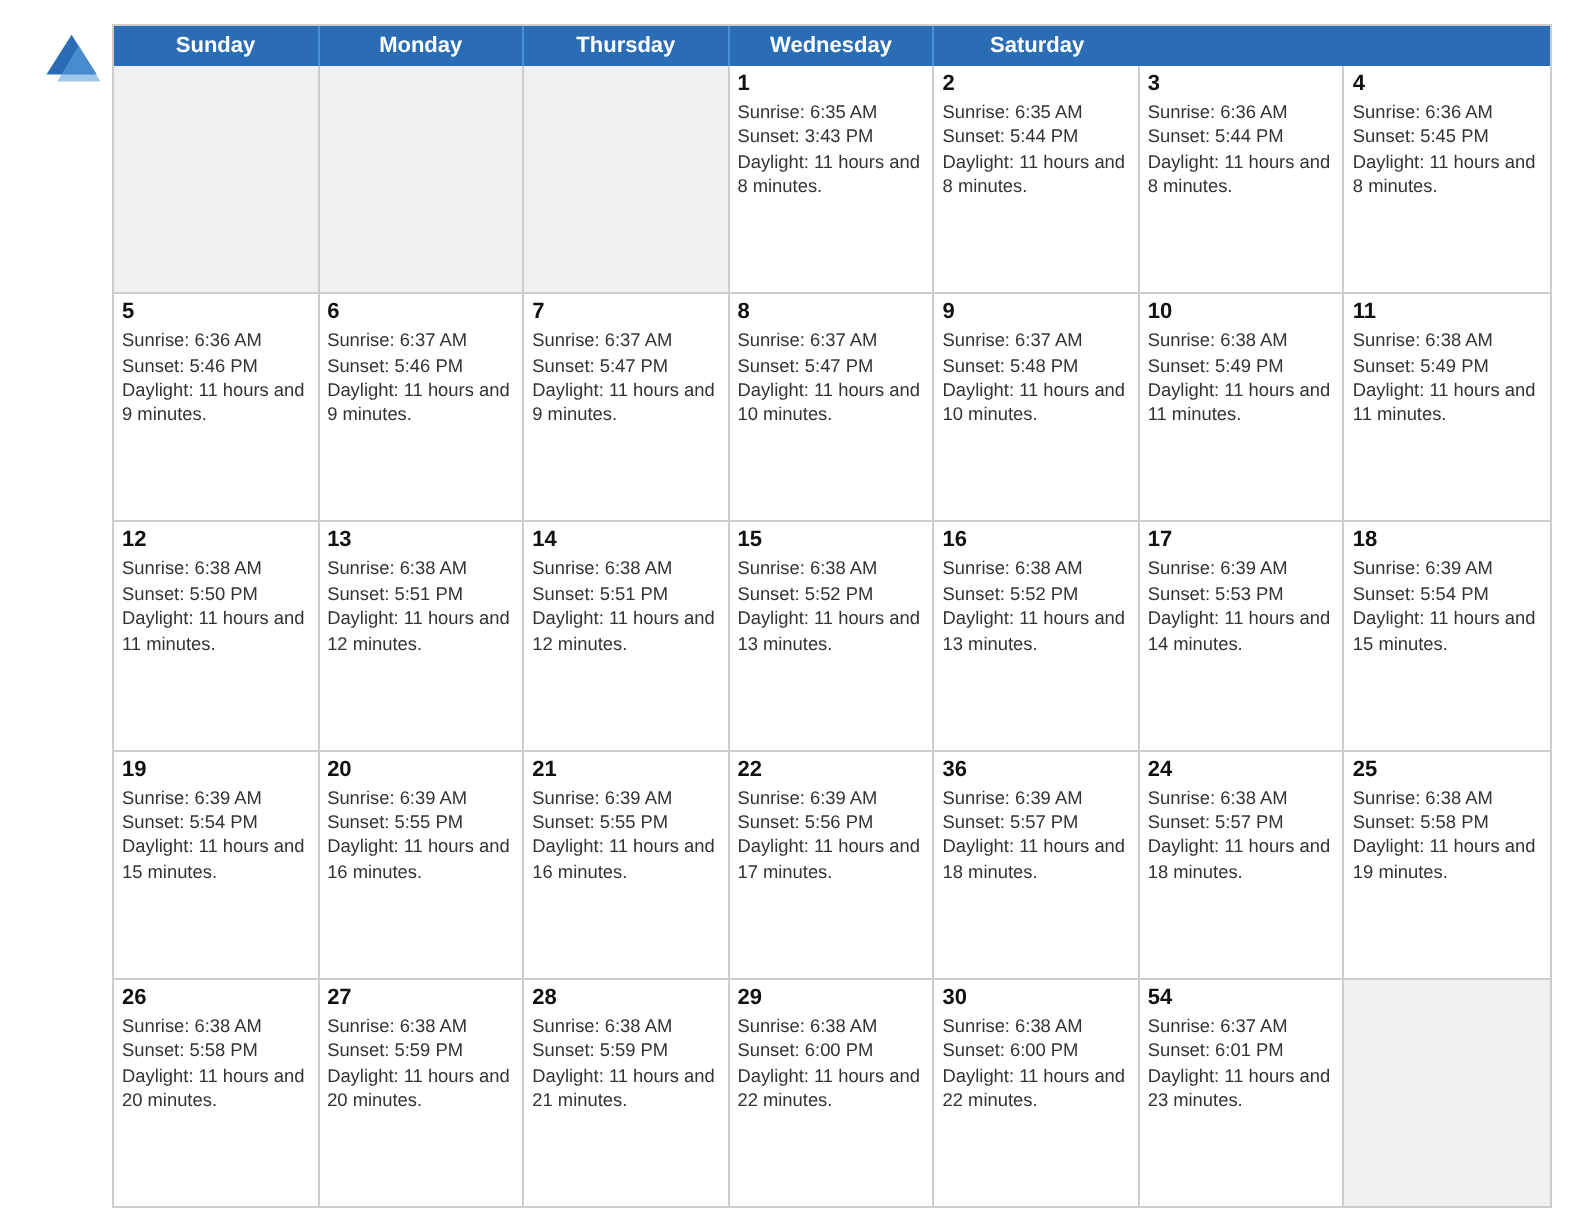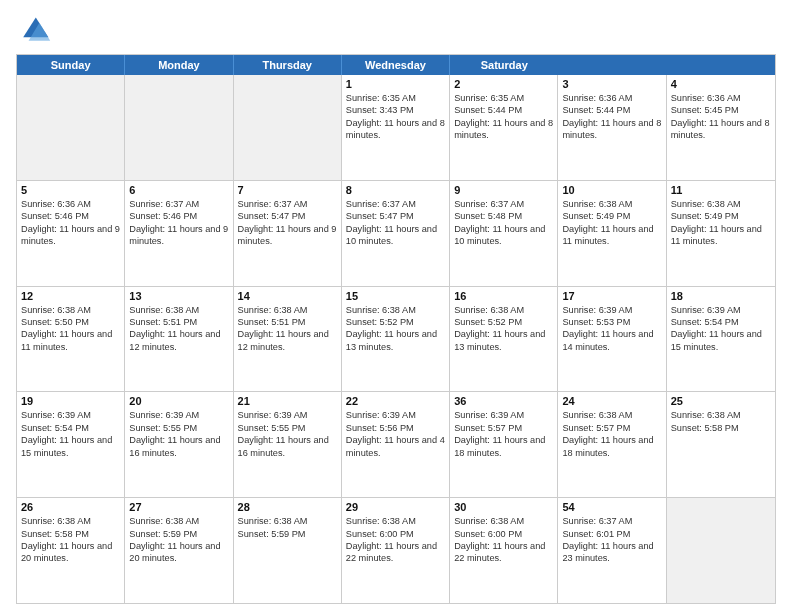--- a/index.html
+++ b/index.html
@@ -8,21 +8,21 @@
       background: #fff;
       width: 792px;
       height: 612px;
       overflow: hidden;
     }
     .page {
       width: 792px;
       height: 612px;
       padding: 12px 16px 8px 16px;
       display: flex;
-      flex-direction: column;
+      flex-direction: row;
     }
     .header {
       display: flex;
       justify-content: space-between;
       align-items: flex-start;
       margin-bottom: 6px;
     }
     .logo {
       display: flex;
       align-items: center;
@@ -276,57 +276,59 @@
           <div class="cal-cell">
             <div class="day-num">21</div>
             <div class="cell-line">Sunrise: 6:39 AM</div>
             <div class="cell-line">Sunset: 5:55 PM</div>
             <div class="cell-line">Daylight: 11 hours and 16 minutes.</div>
           </div>
           <div class="cal-cell">
             <div class="day-num">22</div>
             <div class="cell-line">Sunrise: 6:39 AM</div>
             <div class="cell-line">Sunset: 5:56 PM</div>
-            <div class="cell-line">Daylight: 11 hours and 4 minutes.</div>
+            <div class="cell-line">Daylight: 11 hours and 17 minutes.</div>
           </div>
           <div class="cal-cell">
             <div class="day-num">36</div>
             <div class="cell-line">Sunrise: 6:39 AM</div>
             <div class="cell-line">Sunset: 5:57 PM</div>
             <div class="cell-line">Daylight: 11 hours and 18 minutes.</div>
           </div>
           <div class="cal-cell">
             <div class="day-num">24</div>
             <div class="cell-line">Sunrise: 6:38 AM</div>
             <div class="cell-line">Sunset: 5:57 PM</div>
             <div class="cell-line">Daylight: 11 hours and 18 minutes.</div>
           </div>
           <div class="cal-cell">
             <div class="day-num">25</div>
             <div class="cell-line">Sunrise: 6:38 AM</div>
             <div class="cell-line">Sunset: 5:58 PM</div>
+            <div class="cell-line">Daylight: 11 hours and 19 minutes.</div>
           </div>
         </div>
         <div class="cal-row">
           <div class="cal-cell">
             <div class="day-num">26</div>
             <div class="cell-line">Sunrise: 6:38 AM</div>
             <div class="cell-line">Sunset: 5:58 PM</div>
             <div class="cell-line">Daylight: 11 hours and 20 minutes.</div>
           </div>
           <div class="cal-cell">
             <div class="day-num">27</div>
             <div class="cell-line">Sunrise: 6:38 AM</div>
             <div class="cell-line">Sunset: 5:59 PM</div>
             <div class="cell-line">Daylight: 11 hours and 20 minutes.</div>
           </div>
           <div class="cal-cell">
             <div class="day-num">28</div>
             <div class="cell-line">Sunrise: 6:38 AM</div>
             <div class="cell-line">Sunset: 5:59 PM</div>
+            <div class="cell-line">Daylight: 11 hours and 21 minutes.</div>
           </div>
           <div class="cal-cell">
             <div class="day-num">29</div>
             <div class="cell-line">Sunrise: 6:38 AM</div>
             <div class="cell-line">Sunset: 6:00 PM</div>
             <div class="cell-line">Daylight: 11 hours and 22 minutes.</div>
           </div>
           <div class="cal-cell">
             <div class="day-num">30</div>
             <div class="cell-line">Sunrise: 6:38 AM</div>

